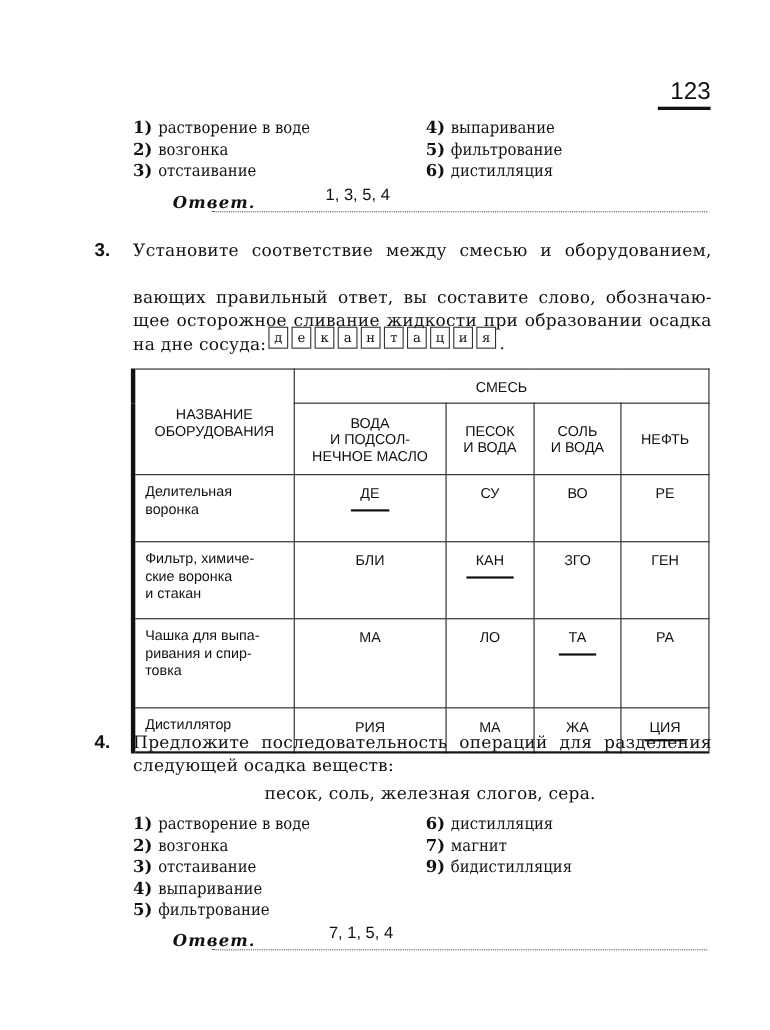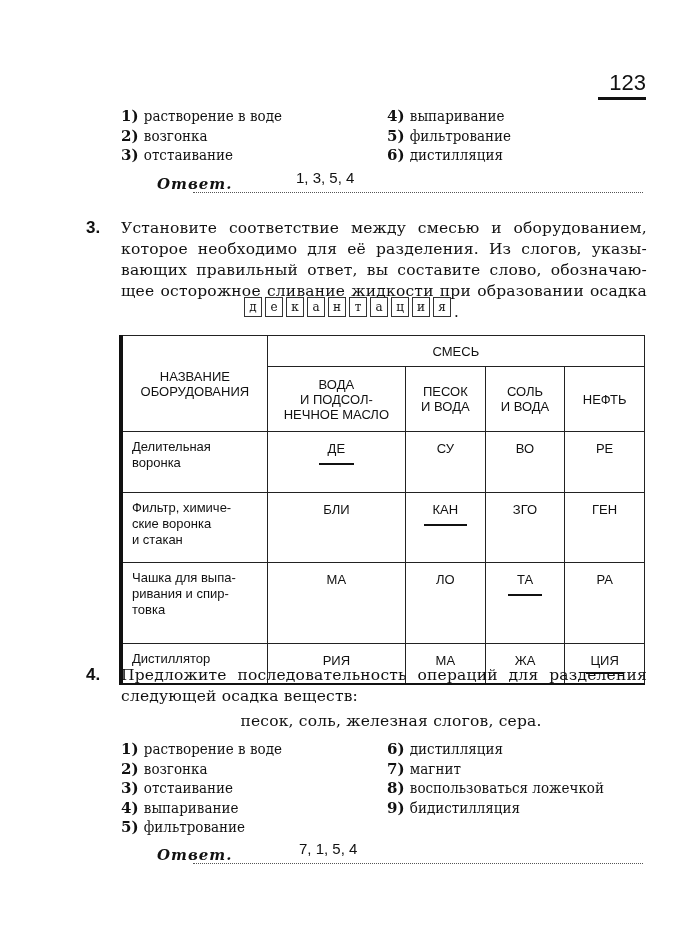--- a/index.html
+++ b/index.html
@@ -63,23 +63,23 @@
 
 <div class="answer-line" style="left:121px; top:175px; width:522px;">
   <span class="answer-label">Ответ.</span>
   <span class="answer-dots"></span>
   <span class="answer-value" style="left:175px;">1, 3, 5, 4</span>
 </div>
 
 <div class="task" style="left:0; top:217px; width:700px; height:110px;">
   <span class="task-num" style="top:0;">3.</span>
   <div class="task-text" style="top:0;">Установите соответствие между смесью и оборудованием,</div>
-  <div class="task-text" style="top:21px;">которое необходимо для её разделения. Из слогов, указы-</div>
   <div class="task-text" style="top:63px;">щее осторожное сливание жидкости при образовании осадка</div>
   <div class="task-text" style="top:42px;">вающих правильный ответ, вы составите слово, обозначаю-</div>
+  <div class="task-text last" style="top:85px; width:auto;">на дне сосуда:</div>
 </div>
 
 <div class="letter-boxes">
   <span class="letter-box">д</span>
   <span class="letter-box">е</span>
   <span class="letter-box">к</span>
   <span class="letter-box">а</span>
   <span class="letter-box">н</span>
   <span class="letter-box">т</span>
   <span class="letter-box">а</span>
@@ -144,21 +144,20 @@
 <div class="opts" style="left:121px; top:740px;">
   <div><span class="num">1)</span> <span class="txt">растворение в воде</span></div>
   <div><span class="num">2)</span> <span class="txt">возгонка</span></div>
   <div><span class="num">3)</span> <span class="txt">отстаивание</span></div>
   <div><span class="num">4)</span> <span class="txt">выпаривание</span></div>
   <div><span class="num">5)</span> <span class="txt">фильтрование</span></div>
 </div>
 <div class="opts" style="left:387px; top:740px;">
   <div><span class="num">6)</span> <span class="txt">дистилляция</span></div>
   <div><span class="num">7)</span> <span class="txt">магнит</span></div>
-  <div><span class="num">8)</span> <span class="txt">воспользоваться ложечкой</span></div>
   <div><span class="num">9)</span> <span class="txt">бидистилляция</span></div>
 </div>
 
 <div class="answer-line" style="left:121px; top:846px; width:522px;">
   <span class="answer-label">Ответ.</span>
   <span class="answer-dots"></span>
   <span class="answer-value" style="left:178px;">7, 1, 5, 4</span>
 </div>
 
 </body></html>

